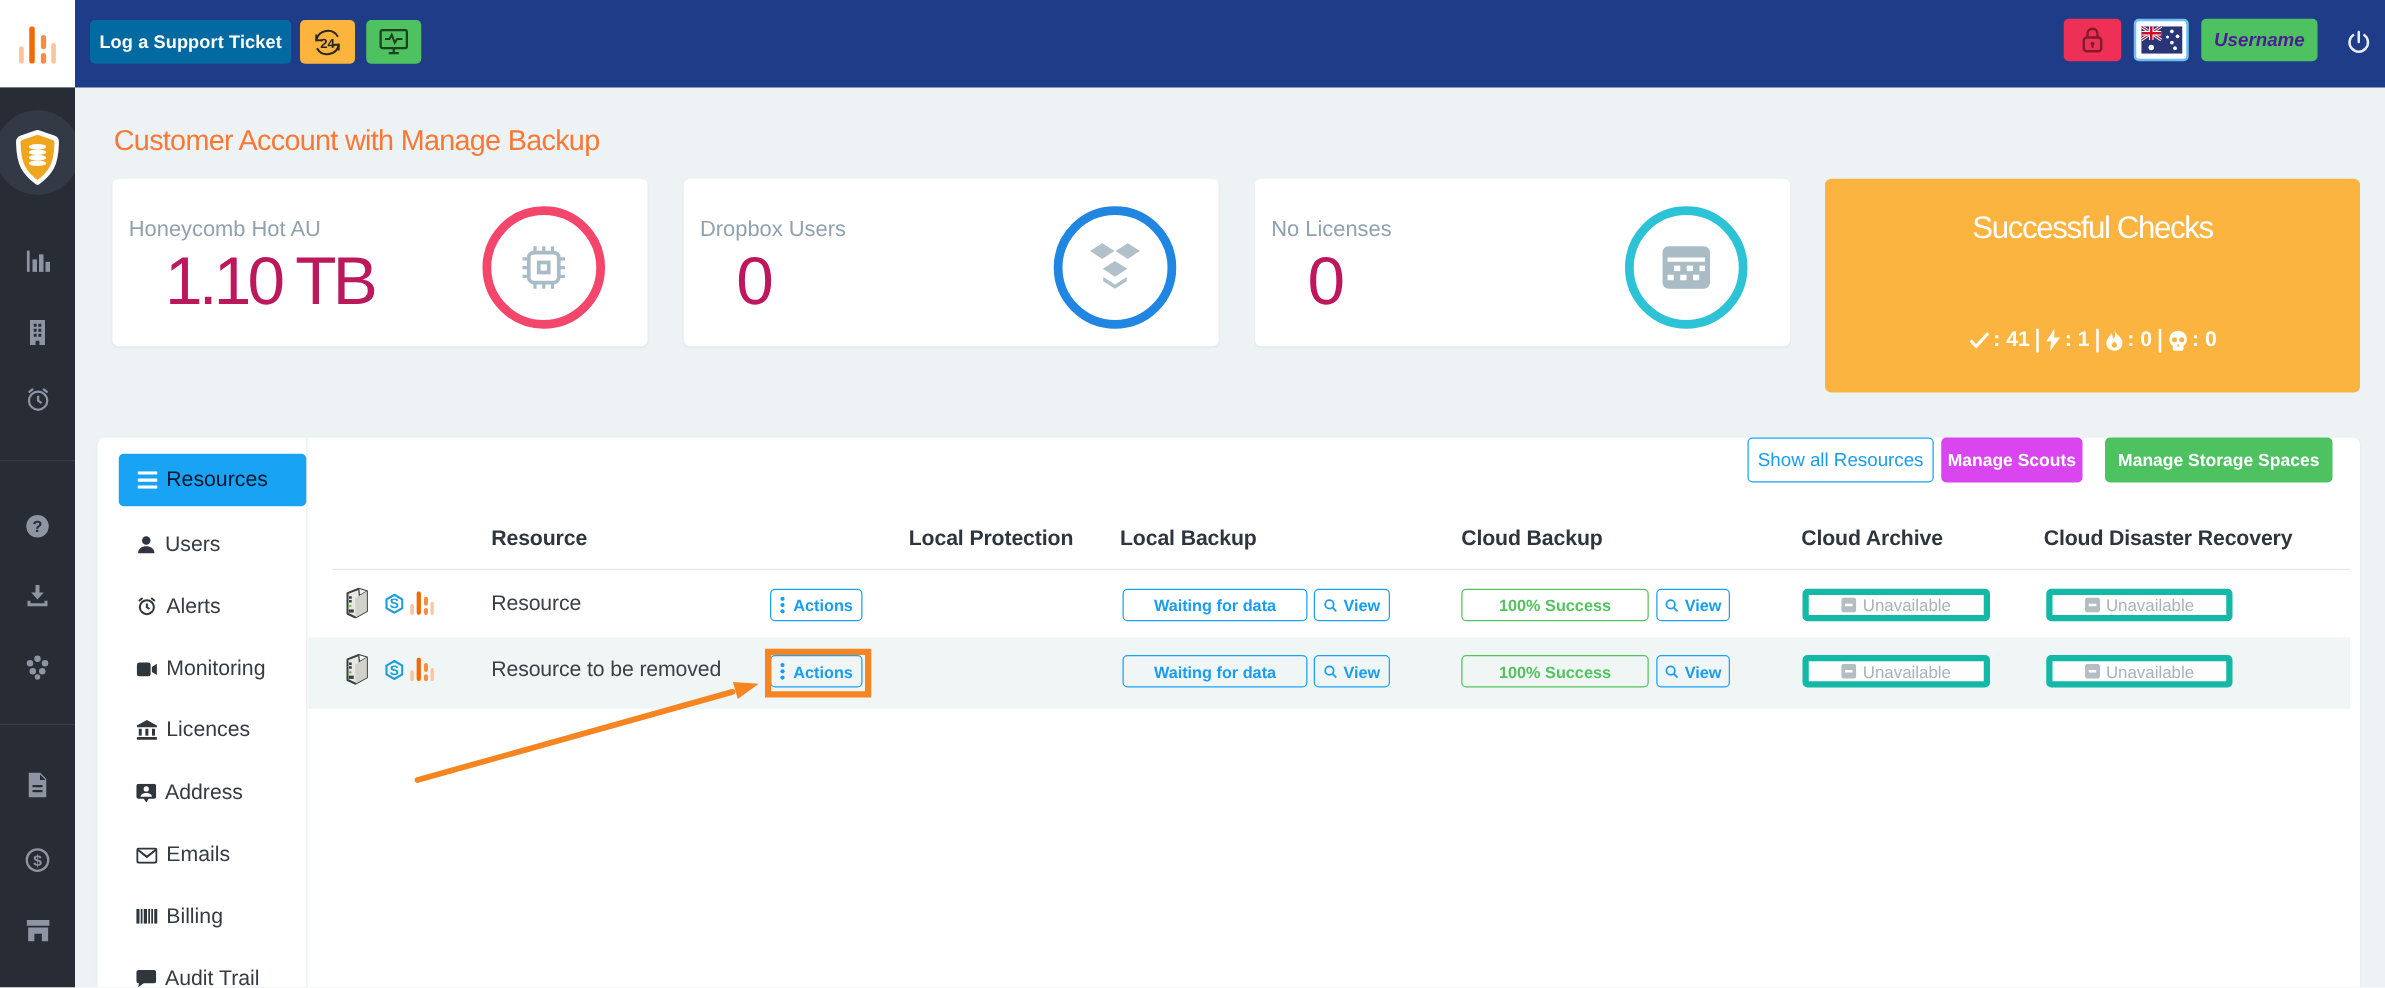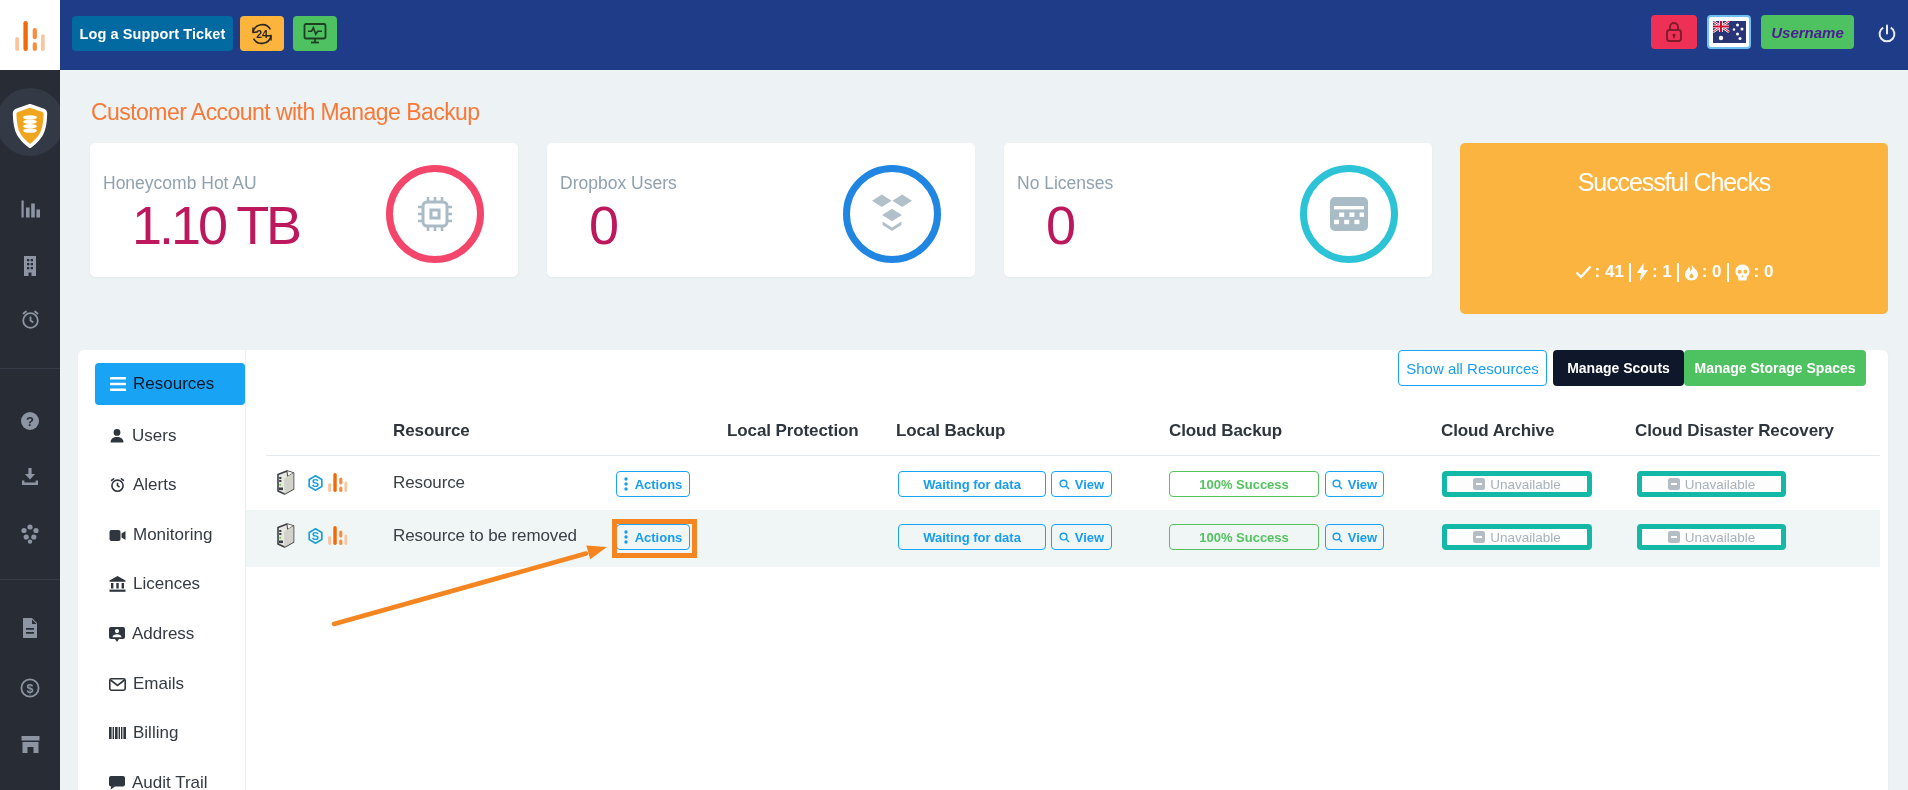--- a/index.html
+++ b/index.html
@@ -45,21 +45,21 @@
 #panel { position:absolute; left:78px; top:350px; width:1810px; height:440px; background:#fff; border-radius:6px 6px 0 0; box-shadow:0 1px 2px rgba(40,60,80,0.05); }
 #tabsep { position:absolute; left:245px; top:350px; width:1px; height:440px; background:#e9eef1; }
 #tab-active { position:absolute; left:95px; top:363px; width:150px; height:42px; background:#18a3f4; border-radius:4px; color:#0f172a; font-size:17px; display:flex; align-items:center; }
 .tab { position:absolute; left:95px; width:150px; height:24px; color:#343b43; font-size:17px; display:flex; align-items:center; }
 .tab svg, #tab-active svg { margin-left:14px; margin-right:7px; flex:none; }
 #tab-active svg { margin-left:15px; }
 
 
 .tbtn { position:absolute; top:350px; height:36px; border-radius:4px; display:flex; align-items:center; justify-content:center; font-size:15px;text-align:center; }
 #b-show { left:1398px; width:149px; background:#fff; border:1px solid #18a3f4; color:#189df0; }
-#b-scouts { left:1553px; width:131px; background:#0f172a; color:#fff; font-weight:bold; font-size:14px; }
+#b-scouts { left:1553px; width:113px; background:#d946ef; color:#fff; font-weight:bold; font-size:14px; }
 #b-storage { left:1684px; width:182px; background:#4ec161; color:#fff; font-weight:bold; font-size:14px; }
 
 
 .th { position:absolute; top:421px; font-size:17px; font-weight:bold; color:#2e353c; letter-spacing:-0.1px; }
 #hline { position:absolute; left:266px; top:455px; width:1614px; height:1px; background:#e3e9ec; }
 #row2bg { position:absolute; left:246px; top:510px; width:1634px; height:57px; background:#f0f5f6; }
 .rowtxt { position:absolute; font-size:17px; color:#3a4147; letter-spacing:-0.1px; }
 .obtn { position:absolute; height:26px; border:1px solid #18a3f4; border-radius:4px; color:#189df0; font-size:13px; font-weight:bold; display:flex; align-items:center; justify-content:center; background:transparent; }
 .obtn .dots { margin-right:7px; }
 .obtn .mg, .ubtn .mg { margin-right:5px; }

